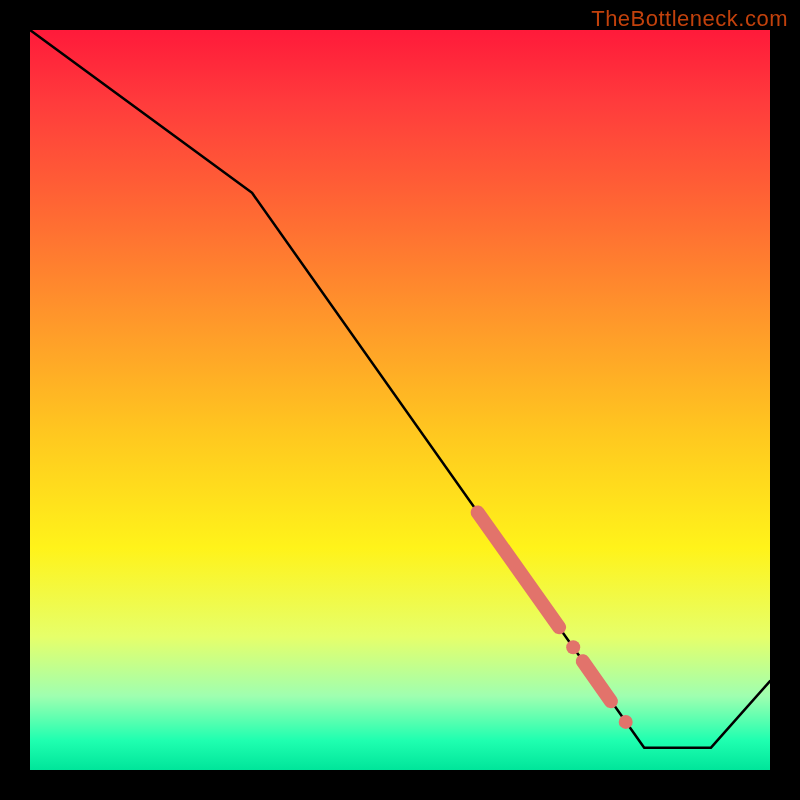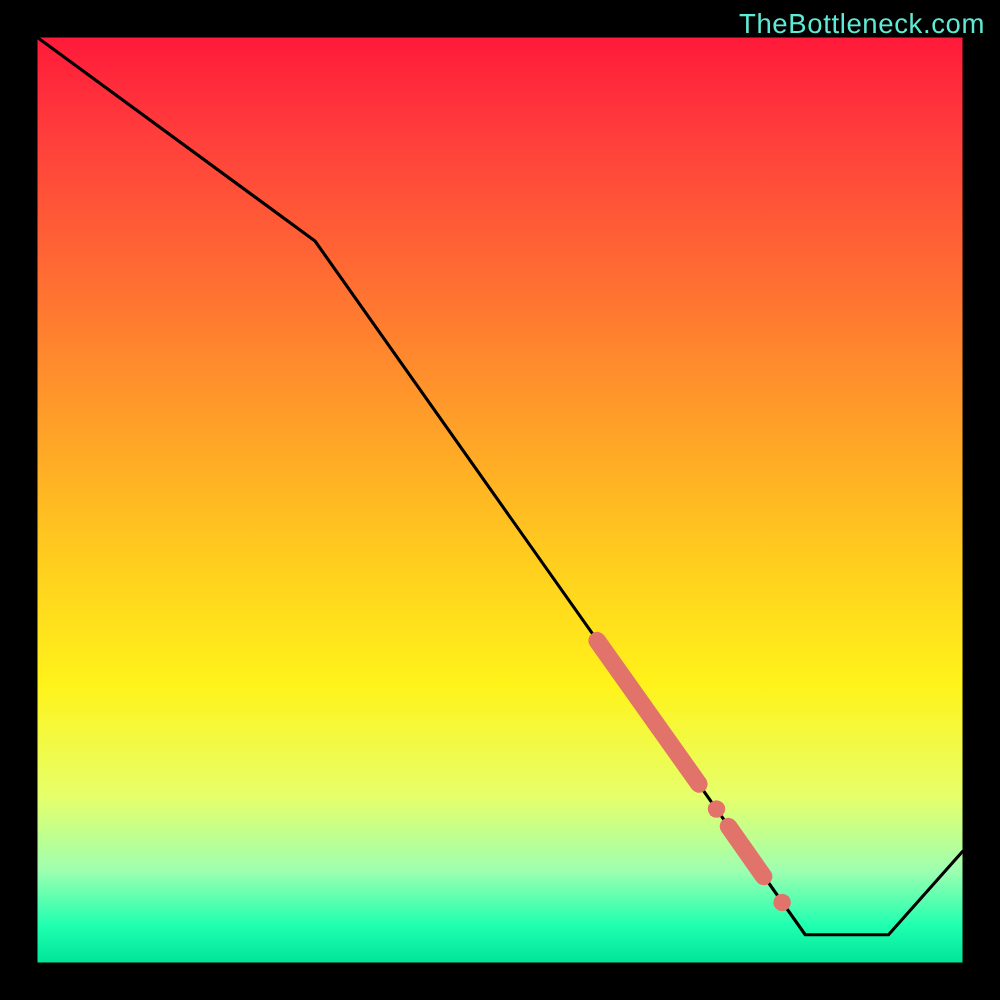--- a/index.html
+++ b/index.html
@@ -37,21 +37,21 @@
       #e6ff6a 82%,
       #9fffb0 90%,
       #1fffb0 96%,
       #00e59a 100%
     );
   }
   .watermark {
     position: absolute;
     top: 6px;
     right: 12px;
-    color: #5eead4;
+    color: #c2410c;
     font-size: 22px;
     font-weight: 500;
     letter-spacing: 0.5px;
     user-select: none;
   }
   svg.overlay {
     position: absolute;
     left: 30px;
     top: 30px;
     width: 740px;

